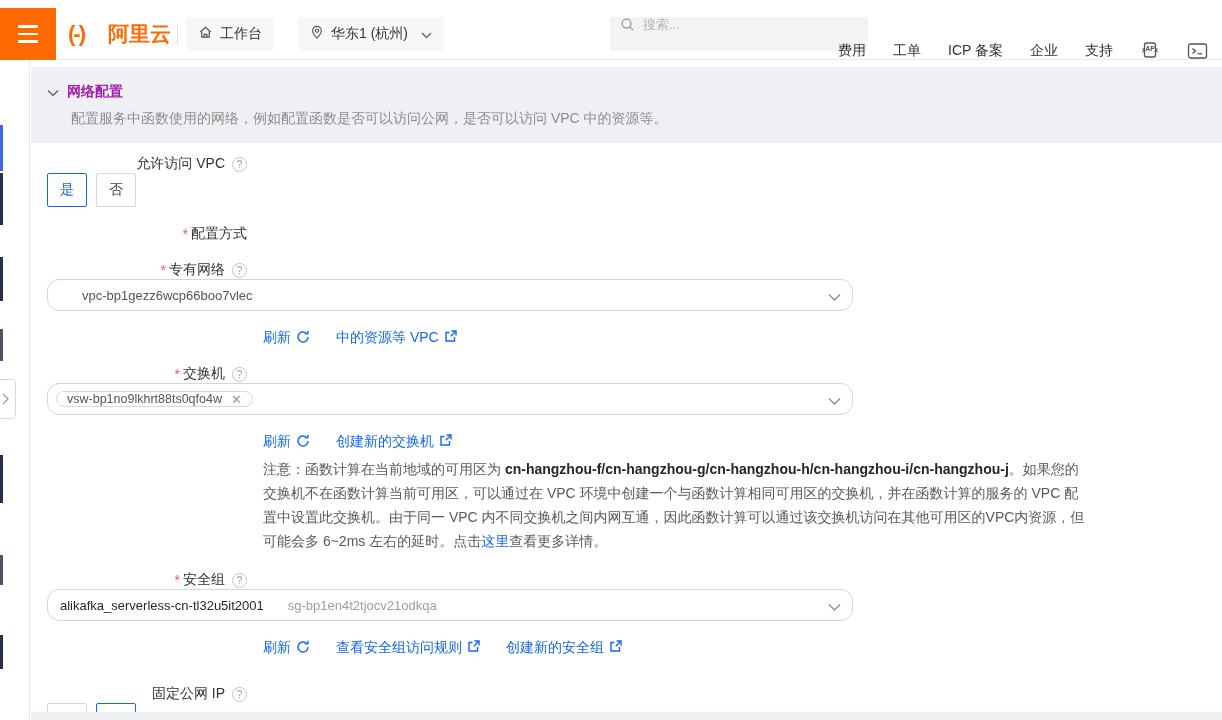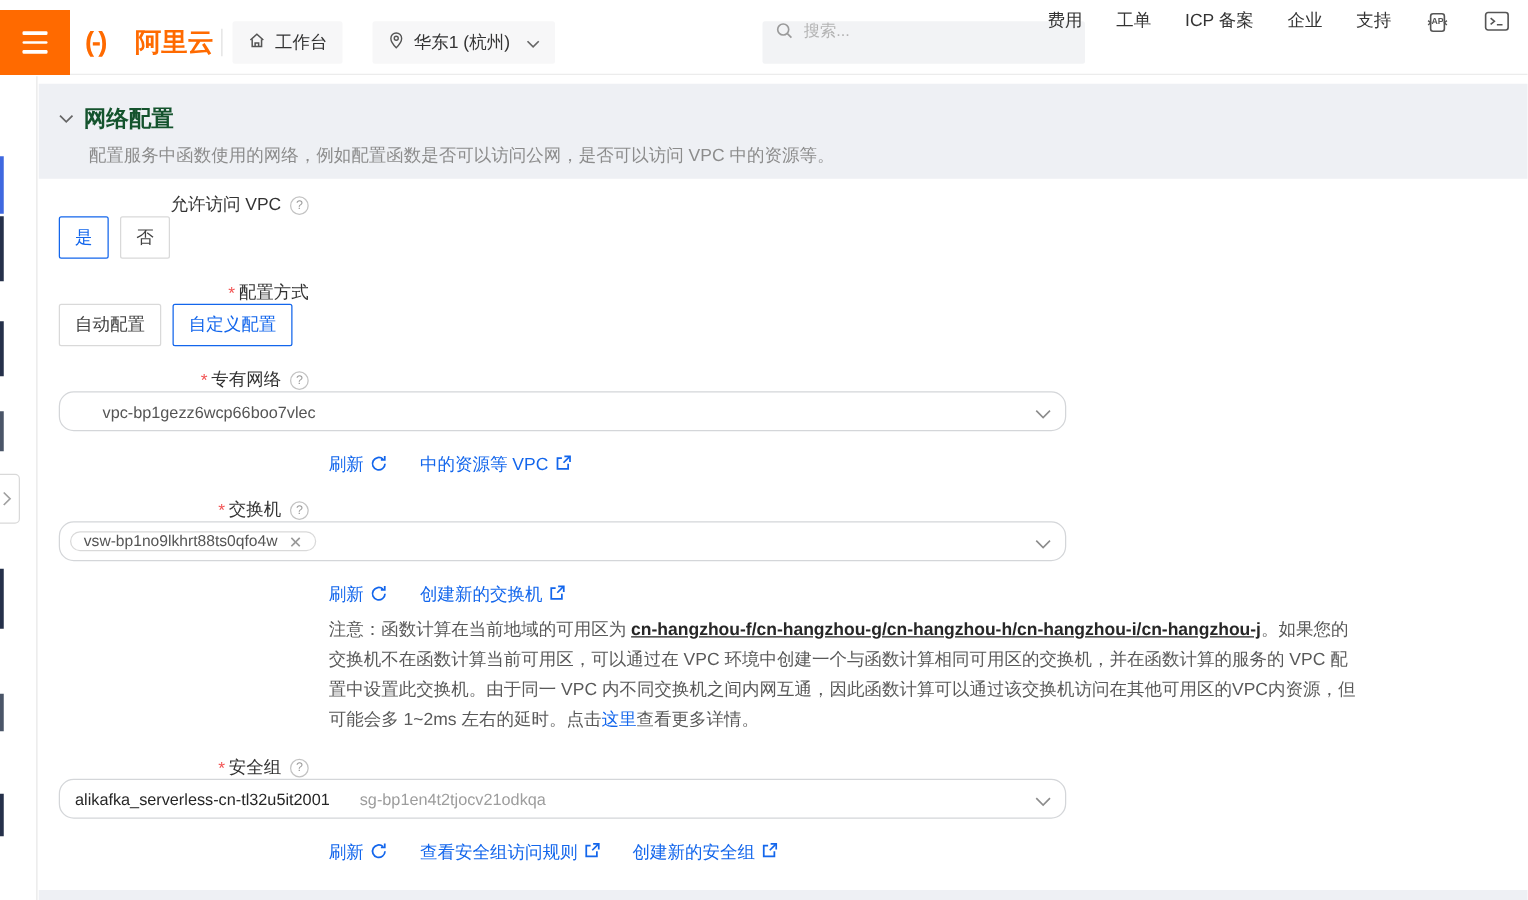--- a/index.html
+++ b/index.html
@@ -23,37 +23,37 @@
     gap:7px; cursor:pointer; }
   .chip-工作台 { left:186px; }
   .chip-region { left:298px; }
   .searchbox { position:absolute; left:610px; top:9px; width:258px; height:34px;
     background:#f2f3f5; border-radius:2px; display:flex; align-items:flex-start;
     padding:0 10px; gap:8px; }
   .searchbox input { border:none; outline:none; background:transparent; font-size:13px;
     color:#333; width:200px; font-family:"Liberation Sans", sans-serif; }
   .searchbox input::placeholder { color:#b3b3b3; }
   .tb-right { position:absolute; right:14px; top:0; height:52px; display:flex;
-    align-items:flex-start; gap:27px; }
+    align-items:flex-end; gap:27px; }
   .tb-item { font-size:14px; color:#333; cursor:pointer; white-space:nowrap; }
   .tb-icon { display:flex; align-items:center; cursor:pointer; }
 
   
   .left-strip { position:absolute; left:0; top:61px; bottom:0; width:30px; background:#fff;
     border-right:1px solid #e8e8e8; z-index:10; }
   .edge-frag { position:absolute; left:0; width:3px; }
   .expander { position:absolute; left:-10px; top:318px; width:26px; height:40px;
     background:#fff; border:1px solid #d9d9d9; border-radius:4px; display:flex;
     align-items:center; justify-content:flex-end; padding-right:5px; cursor:pointer; }
 
   
   .content { position:absolute; left:31px; top:61px; right:0; bottom:0; background:#fff; }
   .sec-head { margin-top:6px; height:76px; background:#eef0f4; padding:16px 24px 0 16px; }
   .sec-title-row { display:flex; align-items:center; gap:8px; }
-  .sec-title { font-size:18px; font-weight:bold; color:#14532d; }
+  .sec-title { font-size:14px; font-weight:bold; color:#a21caf; }
   .sec-desc { margin:9px 0 0 24px; font-size:14px; color:#8c8c8c; }
 
   .form { padding-top:12px; }
   .row { display:flex; margin-bottom:18px;flex-direction:column; }
   .lbl { width:216px; display:flex; justify-content:flex-end; align-items:center;
     font-size:14px; color:#333; white-space:nowrap; }
   .lbl .star { color:#f25555; margin-right:3px; font-size:14px; }
   .help { width:15px; height:15px; border:1px solid #c3c3c3; border-radius:50%;
     color:#9b9b9b; font-size:10px; display:inline-flex; align-items:center;
     justify-content:center; margin-left:7px; cursor:pointer; flex:0 0 auto; }
@@ -76,21 +76,21 @@
   .tag .x { color:#999; font-size:13px; cursor:pointer; line-height:1; }
   .sg-name { color:#262626; font-weight:500; }
   .sg-id { color:#9d9d9d; margin-left:24px; }
 
   .links { padding-left:232px; display:flex; margin-bottom:18px; }
   .link { color:#1366ec; font-size:14px; display:inline-flex; align-items:center;
     gap:5px; margin-right:26px; cursor:pointer; text-decoration:none; }
 
   .note { margin:-12px 0 18px 232px; width:828px; font-size:14px; line-height:24px;
     color:#595959; }
-  .note b { color:#262626;text-decoration:underline; }
+  .note b { color:#262626; }
   .note .inline-link { color:#1366ec; cursor:pointer; }
 
   .gap-lg { margin-top:28px; }
   .bottom-band { position:absolute; left:0; right:0; bottom:0; height:8px; background:#eef0f4; }
 </style>
 </head>
 <body>
 
 <div class="topbar">
   <div class="burger">
@@ -204,24 +204,20 @@
         <button class="tbtn sel">是</button>
         <button class="tbtn">否</button>
       </div>
     </div>
 
     <div class="row">
       <div class="lbl">
         <span class="star">*</span>
         <span>配置方式</span>
       </div>
-      <div class="ctrl">
-        <button class="tbtn">自动配置</button>
-        <button class="tbtn sel">自定义配置</button>
-      </div>
     </div>
 
     <div class="row">
       <div class="lbl">
         <span class="star">*</span>
         <span>专有网络</span>
         <span class="help">?</span>
       </div>
       <div class="ctrl">
         <div class="select vpc-pad">
@@ -294,21 +290,21 @@
           <svg width="13" height="13" viewBox="0 0 13 13" fill="none" stroke="#1366ec" stroke-width="1.4">
             <path d="M5.5 2.5H2v8.5h8.5V7"></path>
               <path d="M7.5 1h4.5v4.5"></path>
               <path d="M11.7 1.3 6.8 6.2"></path>
           </svg>
         </span>
       </a>
     </div>
 
     <div class="note">
-      <span>注意：函数计算在当前地域的可用区为 </span><b>cn-hangzhou-f/cn-hangzhou-g/cn-hangzhou-h/cn-hangzhou-i/cn-hangzhou-j</b><span>。如果您的交换机不在函数计算当前可用区，可以通过在 VPC 环境中创建一个与函数计算相同可用区的交换机，并在函数计算的服务的 VPC 配置中设置此交换机。由于同一 VPC 内不同交换机之间内网互通，因此函数计算可以通过该交换机访问在其他可用区的VPC内资源，但可能会多 1~2ms 左右的延时。点击</span><span class="inline-link">这里</span><span>查看更多详情。</span>
+      <span>注意：函数计算在当前地域的可用区为 </span><b>cn-hangzhou-f/cn-hangzhou-g/cn-hangzhou-h/cn-hangzhou-i/cn-hangzhou-j</b><span>。如果您的交换机不在函数计算当前可用区，可以通过在 VPC 环境中创建一个与函数计算相同可用区的交换机，并在函数计算的服务的 VPC 配置中设置此交换机。由于同一 VPC 内不同交换机之间内网互通，因此函数计算可以通过该交换机访问在其他可用区的VPC内资源，但可能会多 6~2ms 左右的延时。点击</span><span class="inline-link">这里</span><span>查看更多详情。</span>
     </div>
 
     <div class="row">
       <div class="lbl">
         <span class="star">*</span>
         <span>安全组</span>
         <span class="help">?</span>
       </div>
       <div class="ctrl">
         <div class="select">

